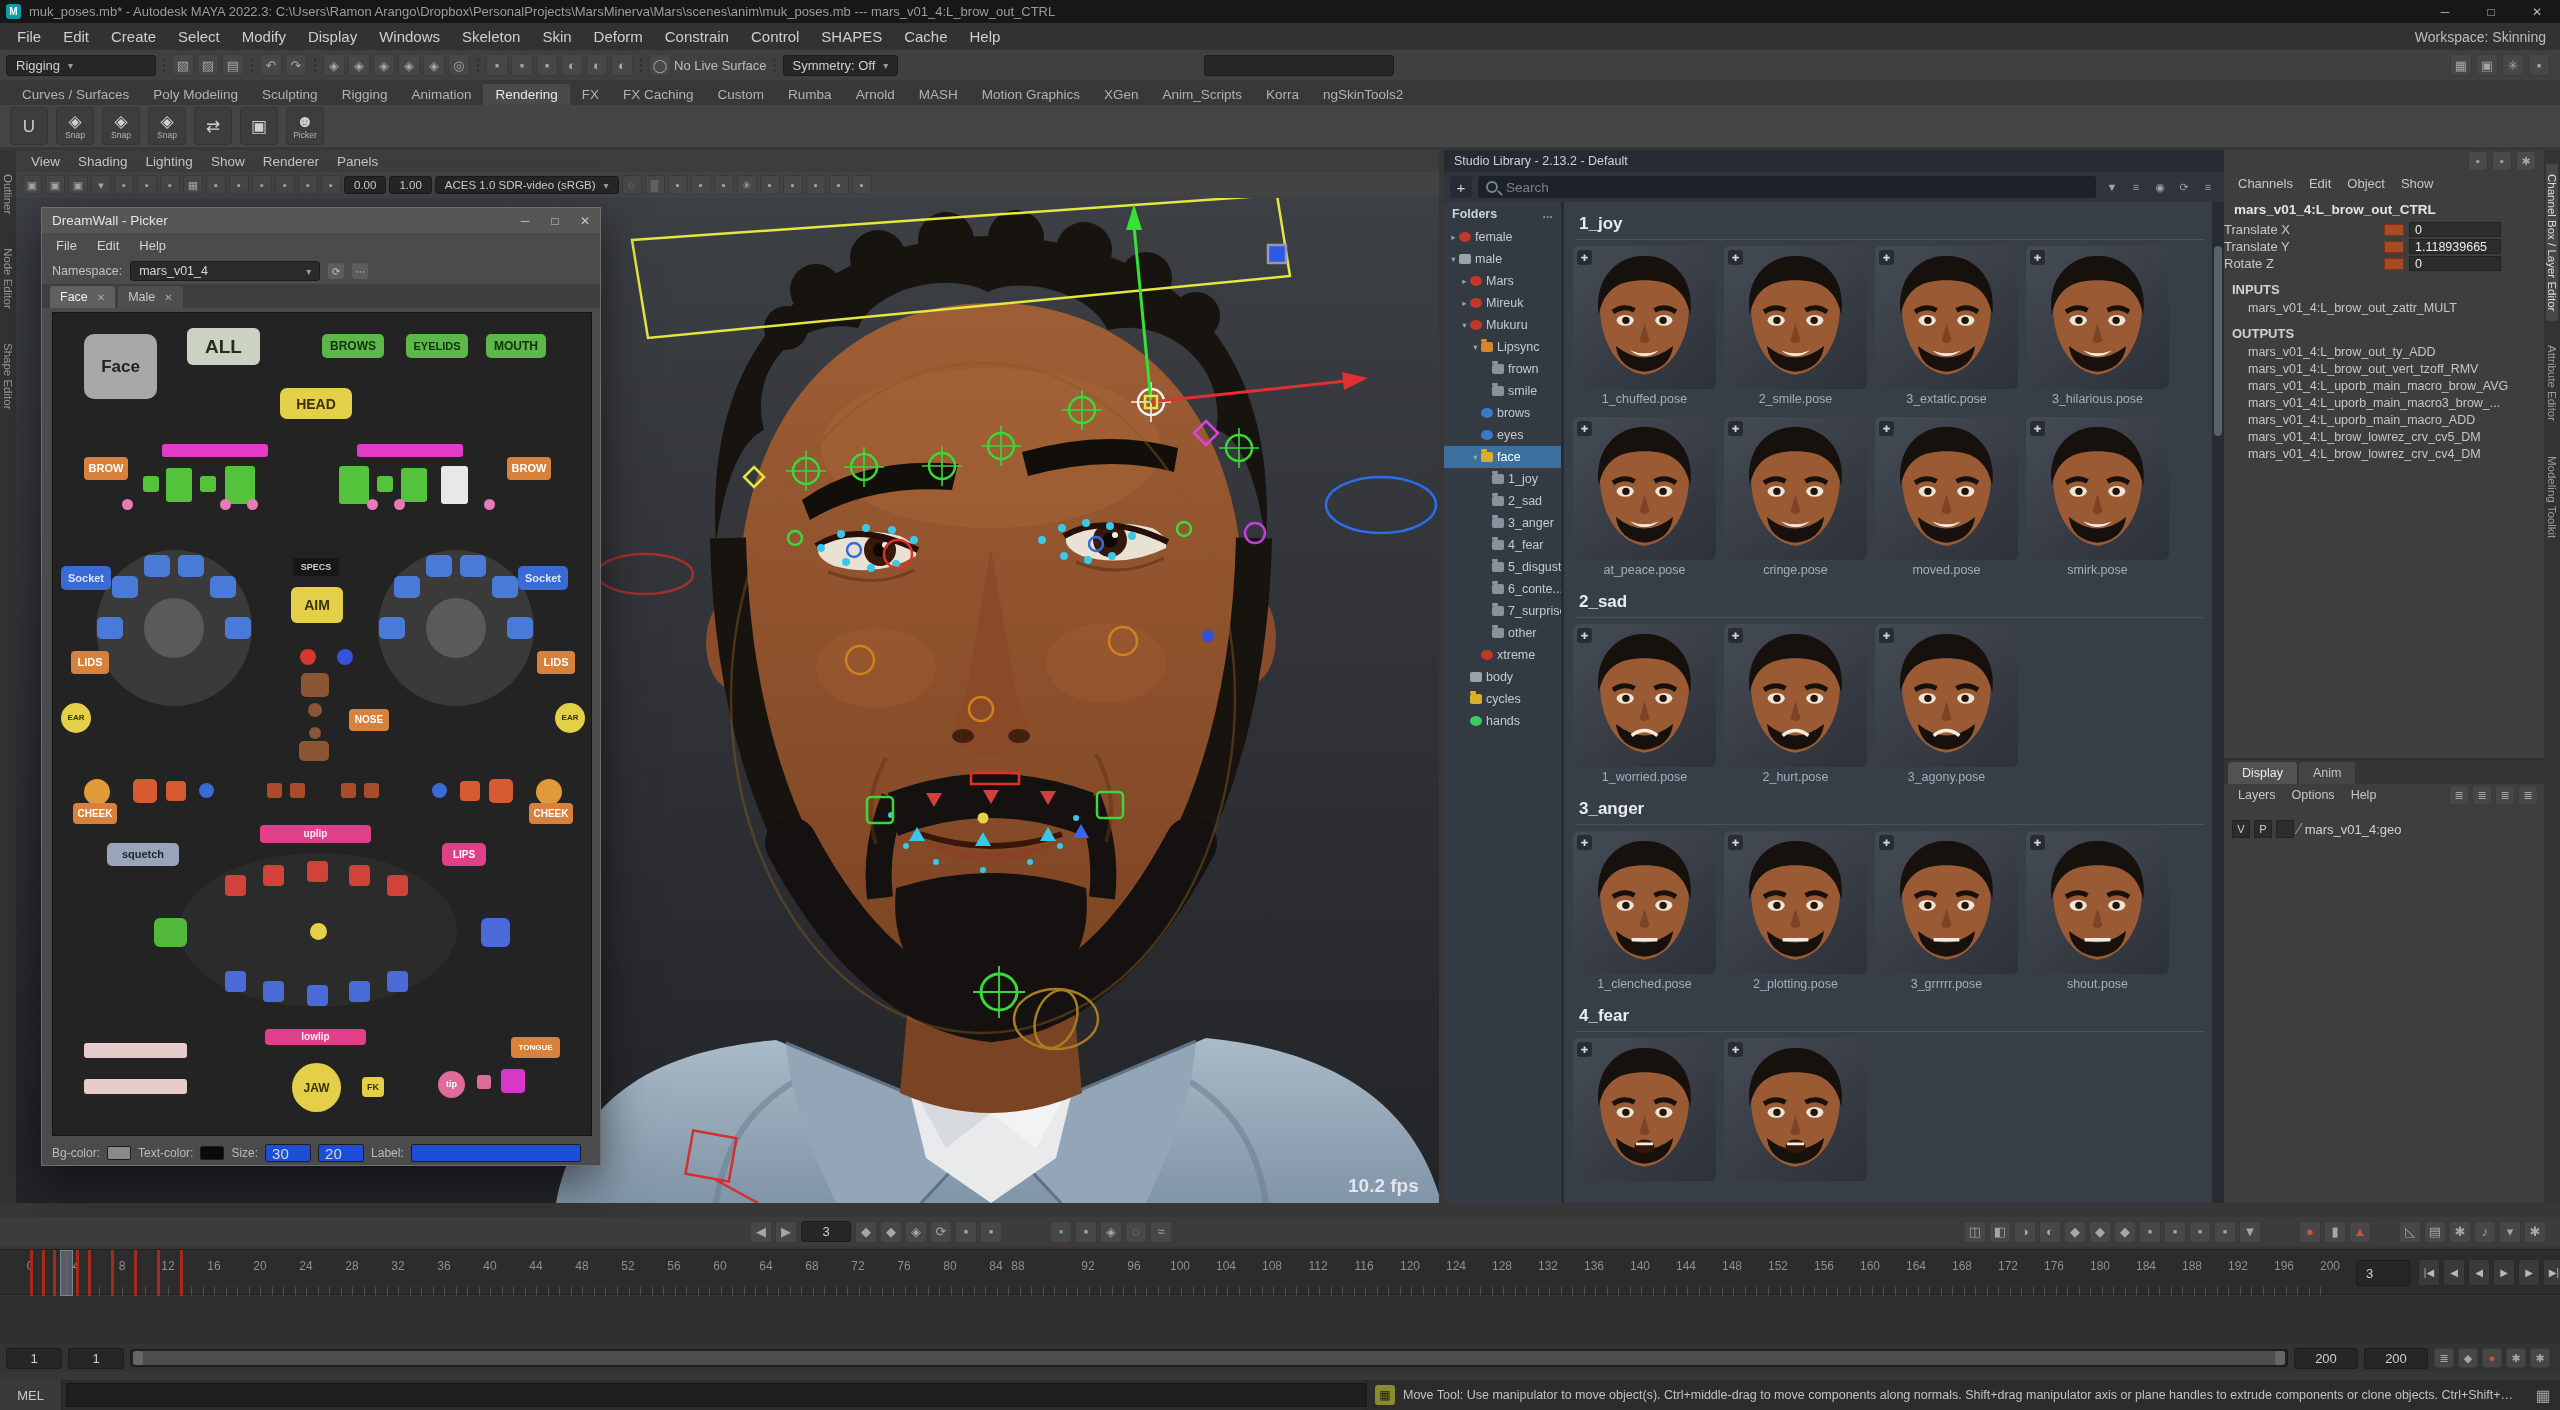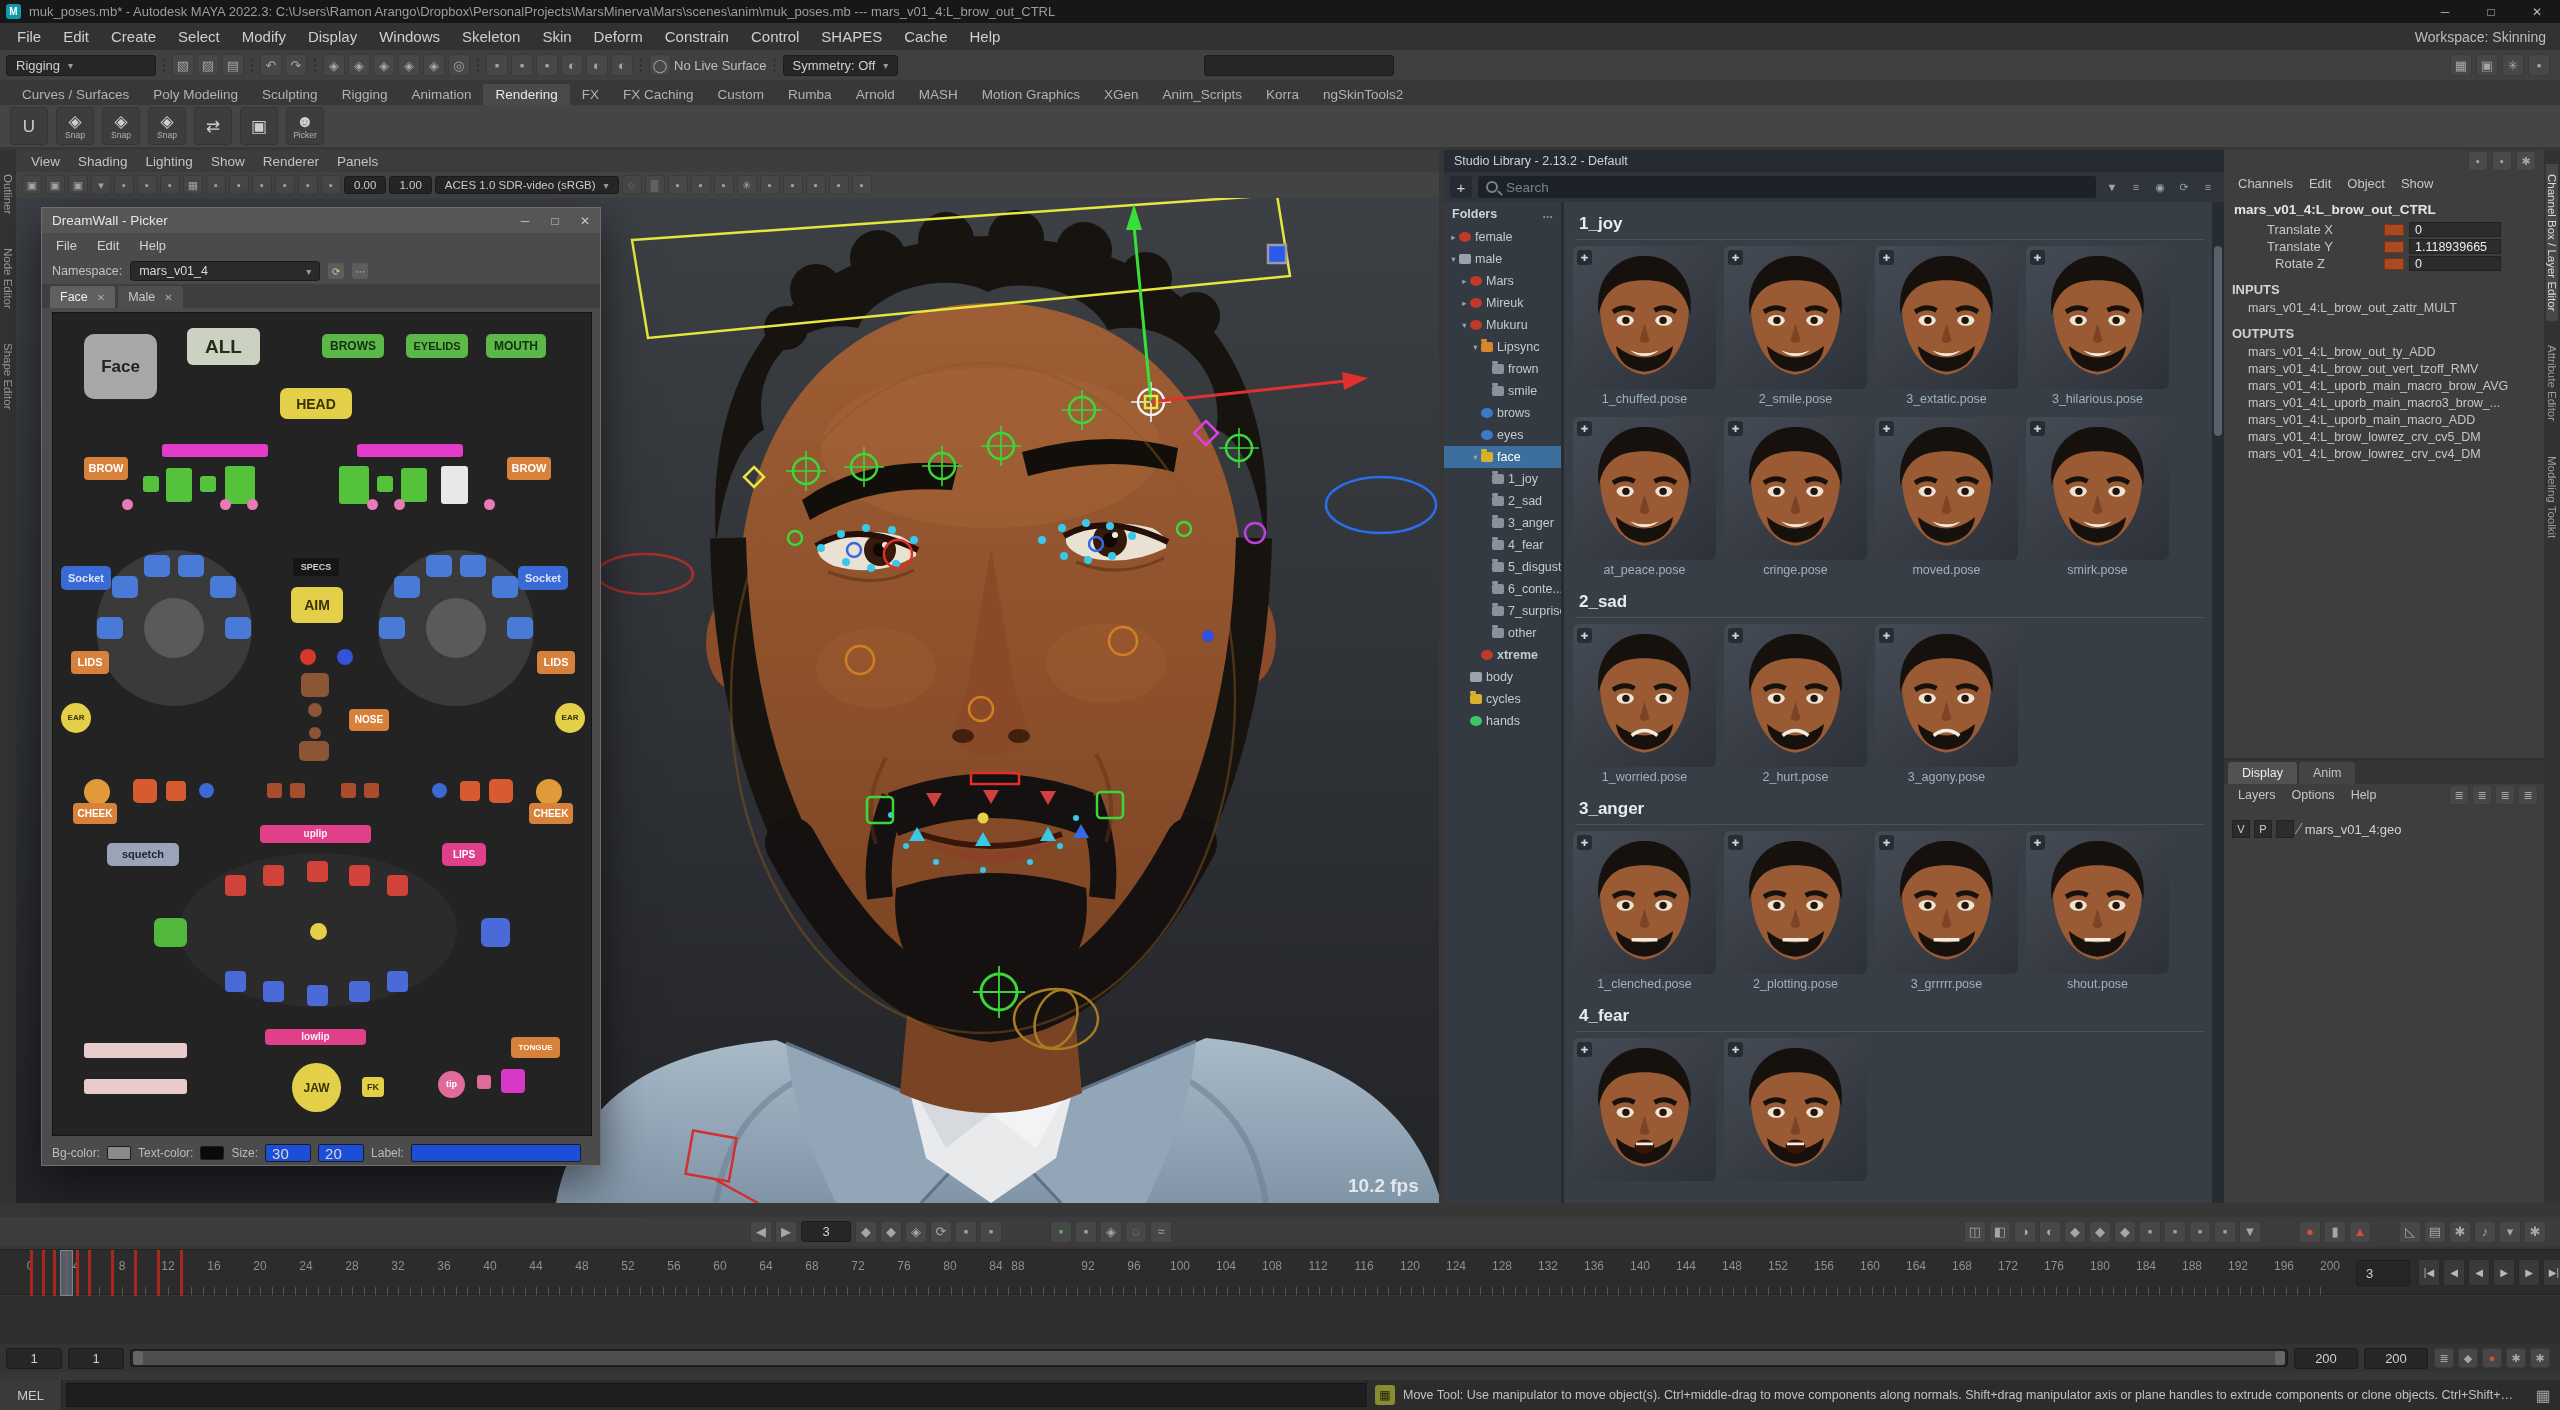--- a/index.html
+++ b/index.html
@@ -93,21 +93,21 @@
   #lib-scroll{position:absolute;right:0;top:0;width:12px;height:1001px;background:#272c33}
   #lib-scroll-thumb{position:absolute;left:2px;top:44px;width:8px;height:190px;background:#59626c;border-radius:4px}
   
   #channelbox{left:2224px;top:150px;width:320px;height:1053px;background:#3e3e3e;font-size:13px}
   #cb-topicons{height:22px;display:flex;align-items:center;justify-content:flex-end;gap:4px;padding-right:8px}
   #cb-topicons .bar-icon{width:18px;height:18px;font-size:10px;background:#4a4a4a}
   #cb-menus{height:22px;display:flex;align-items:center;padding-left:6px;font-size:13px;color:#c6c6c6}
   #cb-menus .menu-item{height:22px;padding:0 8px}
   #cb-node{padding:8px 0 4px 10px;font-size:13.5px;color:#e4e4e4;font-weight:bold}
   .cb-row{display:flex;align-items:center;height:17px}
-  .cb-label{width:160px;text-align:center;padding-right:8px;color:#c8c8c8}
+  .cb-label{width:160px;text-align:left;padding-right:8px;color:#c8c8c8}
   .cb-key{width:20px;height:12px;background:#a84a22;border:1px solid #7c3014;margin-right:5px}
   .cb-val{min-width:92px;height:15px;background:#2c2c2c;border:1px solid #222;padding:0 5px;color:#ececec;font-size:12.5px;display:flex;align-items:center}
   .cb-sec{padding:10px 0 2px 8px;font-weight:bold;color:#d2d2d2}
   .cb-item{height:17px;display:flex;align-items:center;padding-left:24px;color:#c6c6c6;white-space:nowrap;overflow:hidden;font-size:12.5px}
   #cb-lower{position:absolute;left:2224px;top:758px;width:320px;height:445px;background:#3e3e3e;border-top:2px solid #2e2e2e}
   .cb-tabs{height:24px;display:flex;align-items:flex-end;padding-left:4px;gap:2px;background:#353535}
   .cb-tab{height:22px;padding:0 14px;display:flex;align-items:center;background:#454545;color:#c2c2c2;border-radius:3px 3px 0 0;font-size:12.5px}
   .cb-tab.active{background:#525252;color:#ededed}
   .cb-lmenus{height:22px;display:flex;align-items:center;padding-left:6px;font-size:12.5px;color:#c6c6c6}
   .cb-lmenus .menu-item{height:22px;padding:0 8px}
@@ -752,21 +752,21 @@
             <div class="folder-row" style="padding-left: 37px;">
               <span class="f-arrow"></span>
               <span class="f-ic folder" style="background: rgb(138, 145, 156);"></span>
               <span>7_surprise</span>
             </div>
             <div class="folder-row" style="padding-left: 37px;">
               <span class="f-arrow"></span>
               <span class="f-ic folder" style="background: rgb(138, 145, 156);"></span>
               <span>other</span>
             </div>
-            <div class="folder-row" style="padding-left: 26px; font-weight: bold;">
+            <div class="folder-row" style="padding-left: 26px;">
               <span class="f-arrow"></span>
               <span class="f-ic" style="background: rgb(192, 57, 43); border-radius: 50%;"></span>
               <span>xtreme</span>
             </div>
             <div class="folder-row" style="padding-left: 15px;">
               <span class="f-arrow"></span>
               <span class="f-ic" style="background: rgb(154, 162, 172);"></span>
               <span>body</span>
             </div>
             <div class="folder-row" style="padding-left: 15px;">

